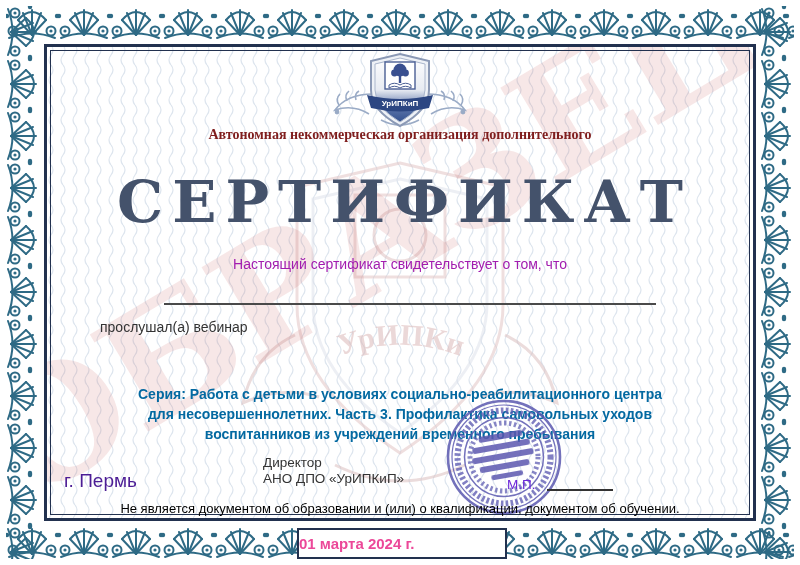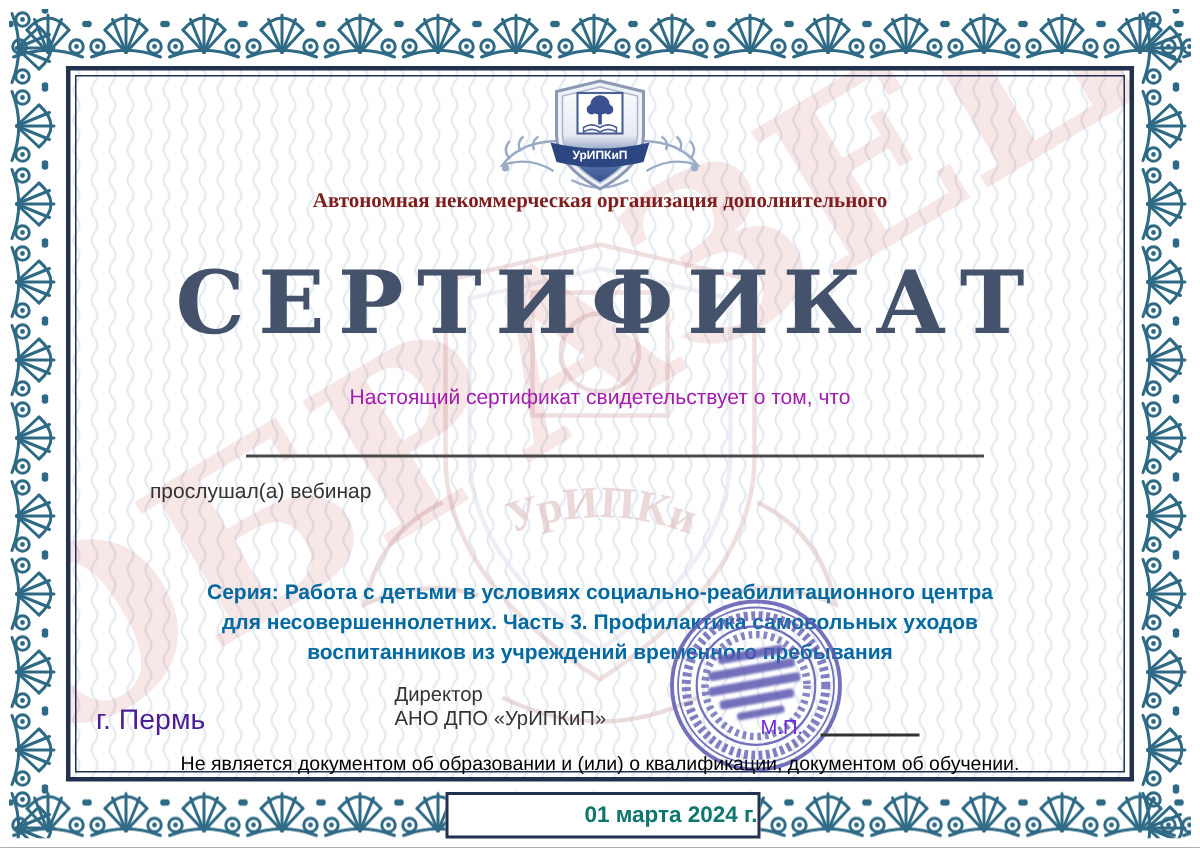--- a/index.html
+++ b/index.html
@@ -53,22 +53,22 @@
   }
   .stamp{position:absolute; left:443px; top:396px; opacity:.85;}
   .city{position:absolute; left:64px; top:470px; font-size:19px; color:#4c1d95;}
   .signer{position:absolute; left:263px; top:455px; font-size:13.5px; line-height:16px; color:#333;}
   .mp{position:absolute; left:507px; top:477px; font-size:13.5px; color:#6d28d9;}
   .sig-line{position:absolute; left:547px; top:489px; width:66px; border-top:2px solid #333;}
   .disclaimer{position:absolute; left:100px; top:501px; width:600px; text-align:center;
     font-size:13px; color:#000000;}
   .date-box{
     position:absolute; left:297px; top:528px; width:206px; height:27px; z-index:6;
-    background:#fff; border:2px solid #22314f; text-align:right;
-    line-height:27px; font-size:15px; font-weight:bold; color:#0f766e;
+    background:#fff; border:2px solid #22314f; text-align:left;
+    line-height:27px; font-size:15px; font-weight:bold; color:#ec4899;
   }
 </style>
 </head>
 <body>
 
 <div class="cert">
 
   <svg width="0" height="0" style="position:absolute" aria-hidden="true">
     <defs>
       <g id="motif">

